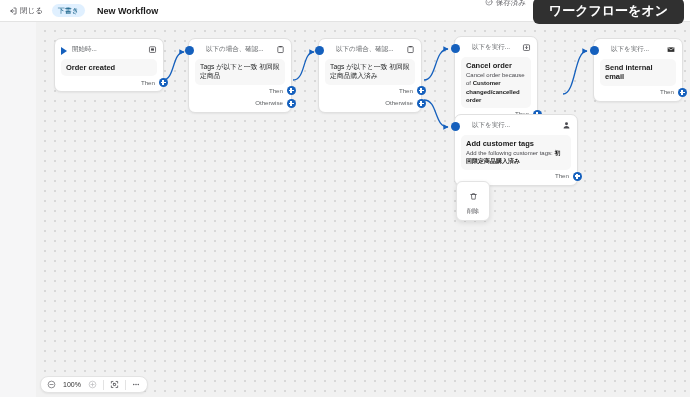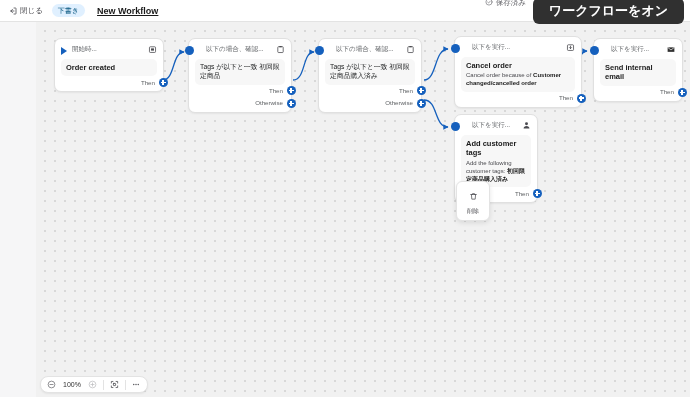--- a/index.html
+++ b/index.html
@@ -28,21 +28,21 @@
   }
   .tb-close svg { display: block; }
   .tb-badge {
     background: #e0f0ff; color: #00527c;
     font-size: 7px; line-height: 1;
     padding: 3px 6px; border-radius: 7px;
     white-space: nowrap;
   }
   .tb-title {
     font-size: 9px; font-weight: bold; color: #1a1a1a;
-    margin-left: 6px; white-space: nowrap; text-decoration: underline;
+    margin-left: 6px; white-space: nowrap;
   }
   .tb-right {
     margin-left: auto; display: flex; align-items: flex-start; gap: 7px;
   }
   .tb-saved {
     display: flex; align-items: center; gap: 3px;
     font-size: 7.5px; color: #616166; white-space: nowrap;
   }
   .tb-primary {
     background: #303030; color: #ffffff;
@@ -307,21 +307,21 @@
     <div class="node-foot">
       <span class="node-foot-label">Then</span>
     </div>
     <div class="node-foot">
       <span class="node-foot-label">Otherwise</span>
     </div>
     <div class="plus" style="right:-4.5px; bottom:17px;"></div>
     <div class="plus" style="right:-4.5px; bottom:4px;"></div>
   </div>
 
-  <div class="node" style="left:418px; top:14px; width:128px;">
+  <div class="node" style="left:418px; top:14px; width:84px;">
     <div class="in-dot"></div>
     <div class="node-head">
       <div class="node-head-label">以下を実行...</div>
       <div class="node-head-icon">
         <svg width="9" height="9" viewBox="0 0 16 16" fill="none" stroke="#4a4a4f" stroke-width="1.4">
           <rect x="2.6" y="3.2" width="10.8" height="10" rx="1.4"></rect>
           <path d="M8 5.6v4.2M6 8l2 2 2-2" stroke-linecap="round"></path>
         </svg>
       </div>
     </div>
@@ -348,21 +348,21 @@
     </div>
     <div class="node-body">
       <div class="node-title">Send internal email</div>
     </div>
     <div class="node-foot">
       <span class="node-foot-label">Then</span>
     </div>
     <div class="plus" style="right:-4.5px; bottom:4px;"></div>
   </div>
 
-  <div class="node" style="left:418px; top:92px; width:84px;">
+  <div class="node" style="left:418px; top:92px; width:124px;">
     <div class="in-dot"></div>
     <div class="node-head">
       <div class="node-head-label">以下を実行...</div>
       <div class="node-head-icon">
         <svg width="9" height="9" viewBox="0 0 16 16" fill="#4a4a4f">
           <circle cx="8" cy="5" r="2.6"></circle>
           <path d="M2.8 13.4c0-2.9 2.3-4.4 5.2-4.4s5.2 1.5 5.2 4.4z"></path>
         </svg>
       </div>
     </div>

